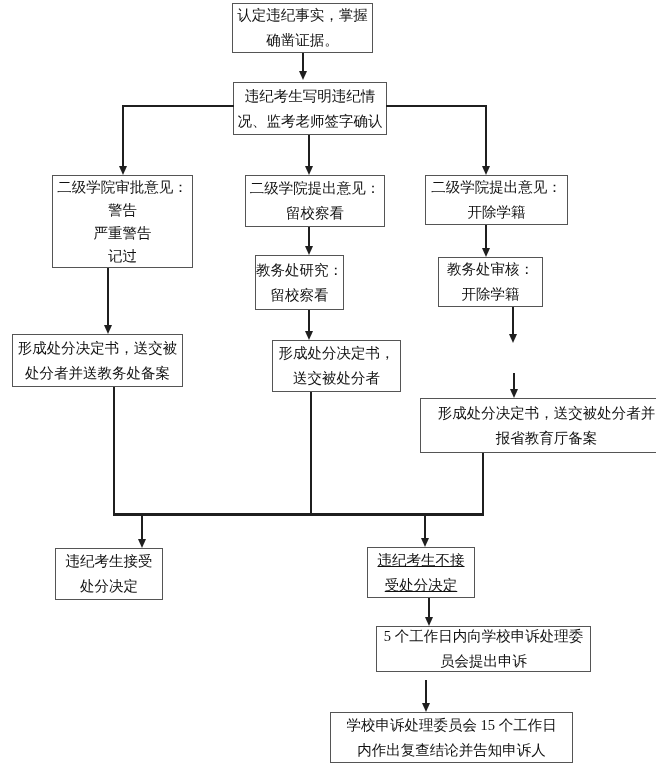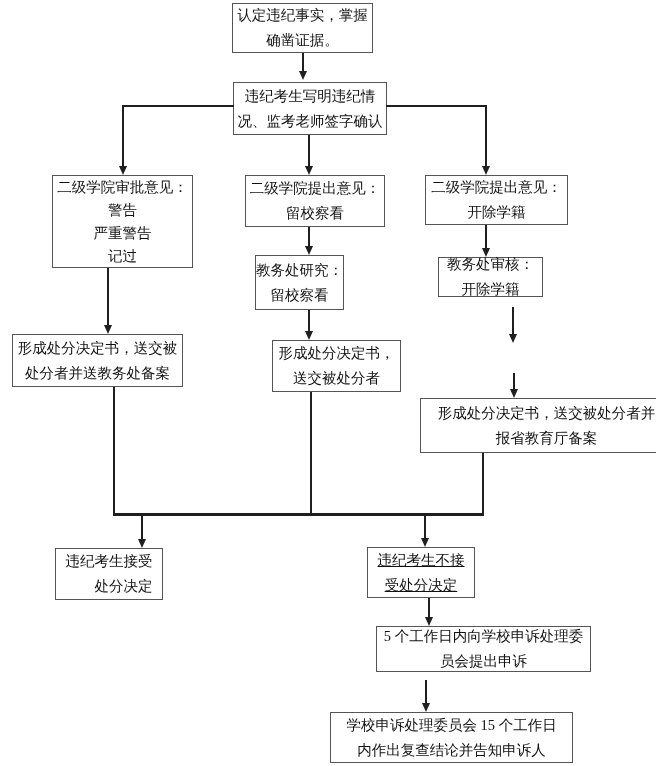--- a/index.html
+++ b/index.html
@@ -83,42 +83,42 @@
   <div class="node" style="left:425px; top:175px; width:143px; height:50px;">
     <span class="txt">二级学院提出意见：
 开除学籍</span>
   </div>
 
   <div class="node" style="left:255px; top:255px; width:89px; height:55px;">
     <span class="txt">教务处研究：
 留校察看</span>
   </div>
 
-  <div class="node" style="left:438px; top:257px; width:105px; height:40px;">
+  <div class="node" style="left:438px; top:257px; width:105px; height:50px;">
     <span class="txt">教务处审核：
 开除学籍</span>
   </div>
 
   <div class="node" style="left:12px; top:334px; width:171px; height:53px;">
     <span class="txt">形成处分决定书，送交被
 处分者并送教务处备案</span>
   </div>
 
   <div class="node" style="left:248px; top:340px; width:129px; height:52px;margin-left:24px;">
     <span class="txt">形成处分决定书，
 送交被处分者</span>
   </div>
 
 
   <div class="node" style="left:420px; top:398px; width:253px; height:55px;">
     <span class="txt">形成处分决定书，送交被处分者并
 报省教育厅备案</span>
   </div>
 
-  <div class="node" style="left:55px; top:548px; width:108px; height:52px;text-align:right;">
+  <div class="node" style="left:55px; top:548px; width:108px; height:52px;">
     <span class="txt">违纪考生接受
 处分决定</span>
   </div>
 
   <div class="node" style="left:367px; top:547px; width:108px; height:51px;text-decoration:underline;">
     <span class="txt">违纪考生不接
 受处分决定</span>
   </div>
 
   <div class="node" style="left:328px; top:626px; width:215px; height:46px;margin-left:48px;">

